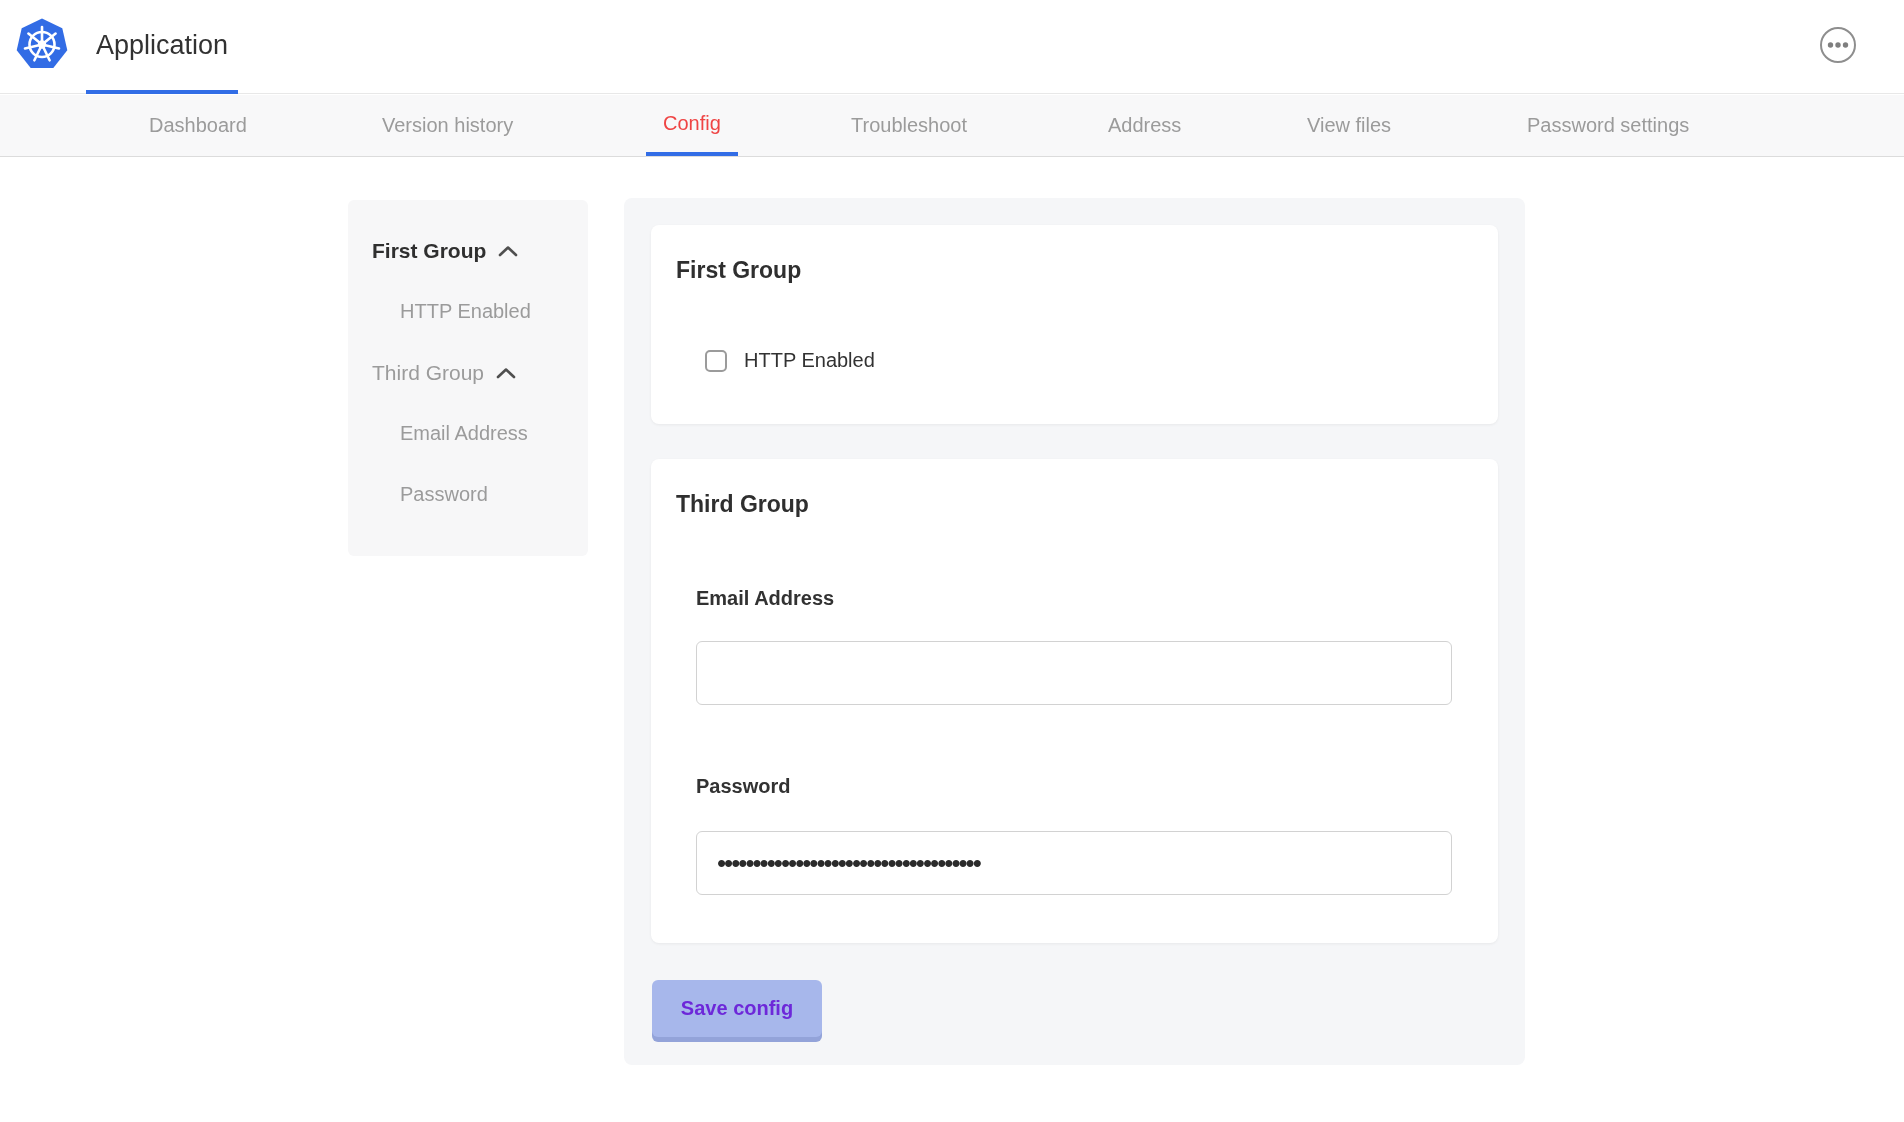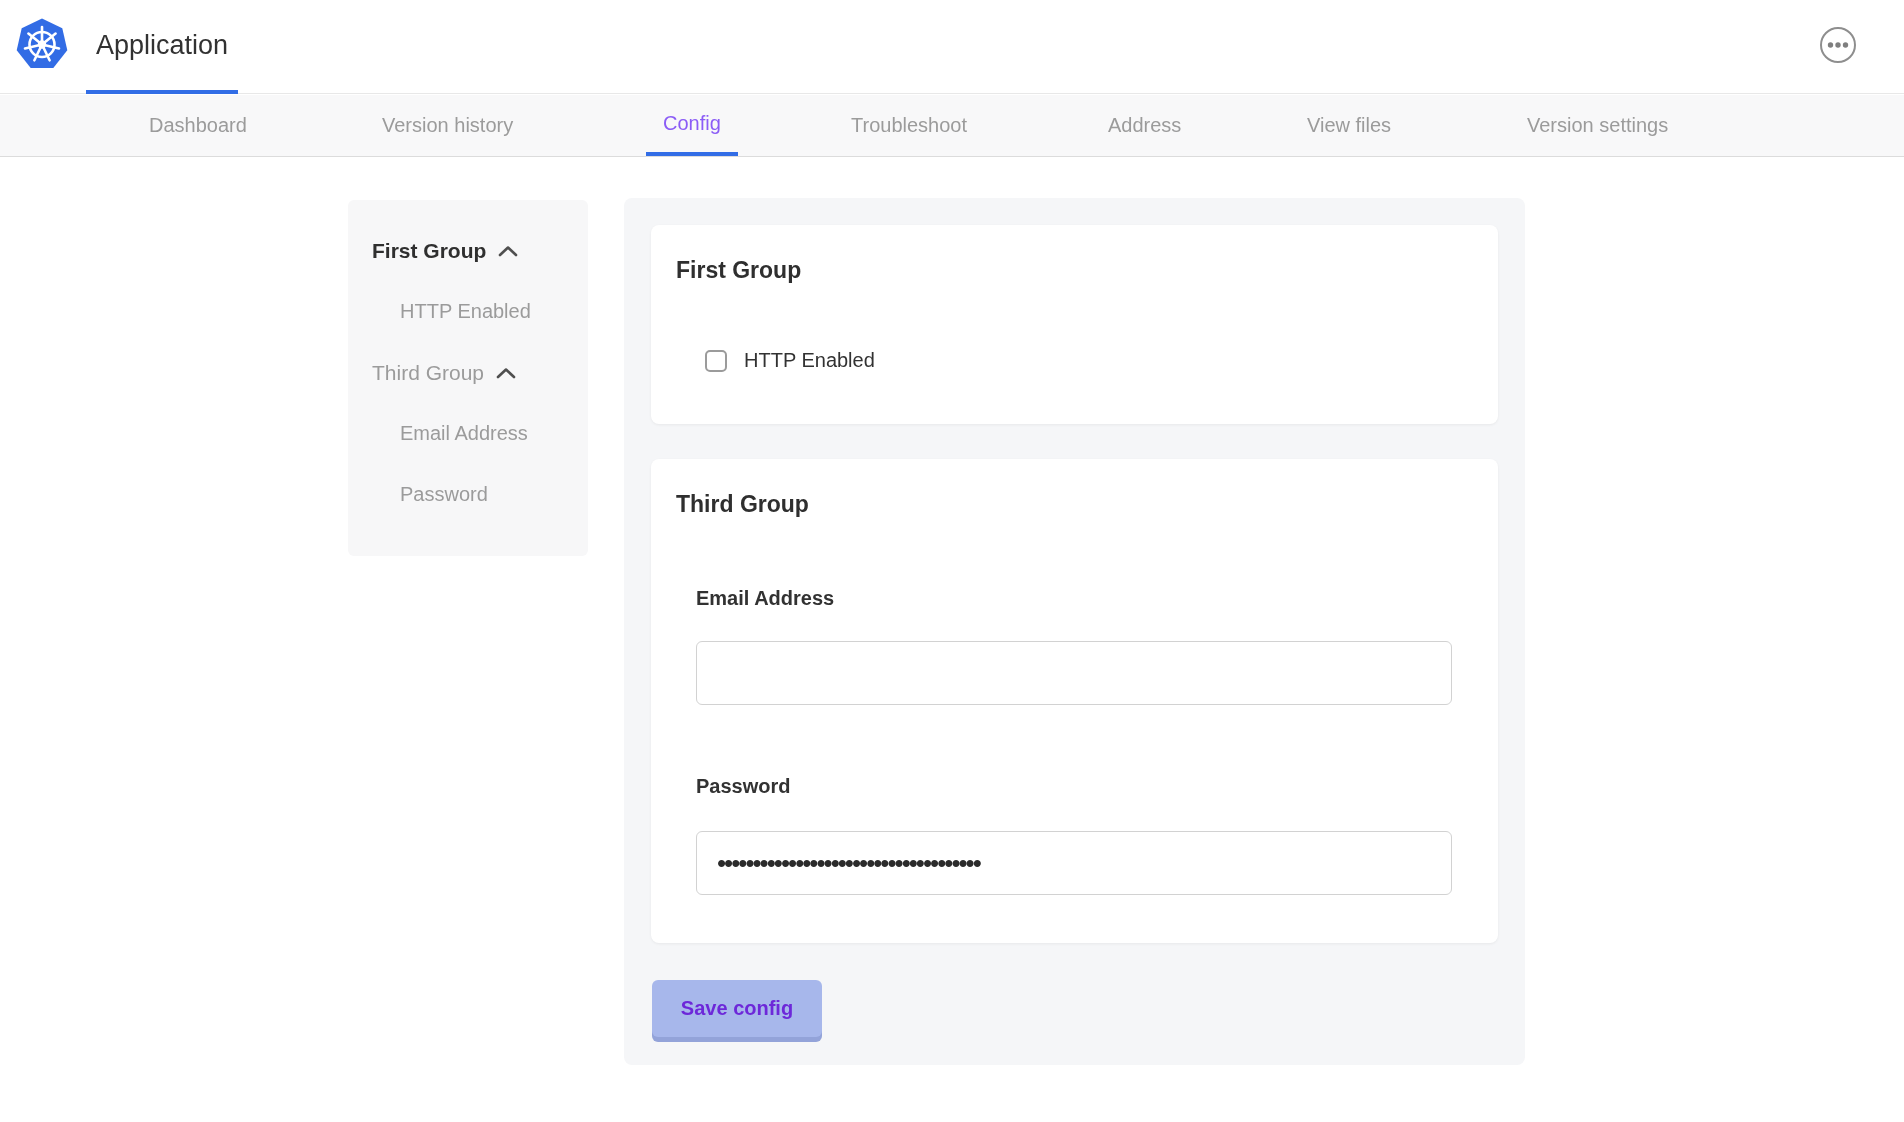--- a/index.html
+++ b/index.html
@@ -26,21 +26,21 @@
   
   .navbar {
     position: absolute; left: 0; top: 95px; width: 1904px; height: 62px;
     background: #f8f8f9; border-bottom: 1px solid #dcdcdc;
   }
   .nav-tab {
     position: absolute; top: 0; height: 61px;
     display: flex; align-items: center; padding: 0 17px;
     font-size: 20px; color: #9b9b9b; cursor: pointer; white-space: nowrap;
   }
-  .nav-tab.active { color: #8b5cf6; font-weight: 500; border-bottom: 4px solid #326de6; }
+  .nav-tab.active { color: #ef4444; font-weight: 500; border-bottom: 4px solid #326de6; }
 
   
   .sidebar {
     position: absolute; left: 348px; top: 200px; width: 240px; height: 356px;
     background: #f7f7f8; border-radius: 6px;
     padding: 38px 0 0 24px;
     display: flex; flex-direction: column; gap: 36px;
   }
   .side-row { display: flex; align-items: center; height: 25px; cursor: pointer; white-space: nowrap; }
   .side-group { font-size: 21px; color: #9b9b9b; }
@@ -130,21 +130,21 @@
   </svg>
 </div>
 
 <div class="navbar">
   <div class="nav-tab" style="left:132px">Dashboard</div>
   <div class="nav-tab" style="left:365px">Version history</div>
   <div class="nav-tab active" style="left:646px">Config</div>
   <div class="nav-tab" style="left:834px">Troubleshoot</div>
   <div class="nav-tab" style="left:1091px">Address</div>
   <div class="nav-tab" style="left:1290px">View files</div>
-  <div class="nav-tab" style="left:1510px">Version settings</div>
+  <div class="nav-tab" style="left:1510px">Password settings</div>
 </div>
 
 <div class="sidebar">
   <div class="side-row side-group active">
     <span>First Group</span>
     <span class="side-chevron">
       <svg width="20" height="12" viewBox="0 0 20 12">
           <polyline points="2,10 10,2.5 18,10" fill="none" stroke="#4f4f4f" stroke-width="2.6" stroke-linecap="round" stroke-linejoin="round"></polyline>
         </svg>
     </span>

